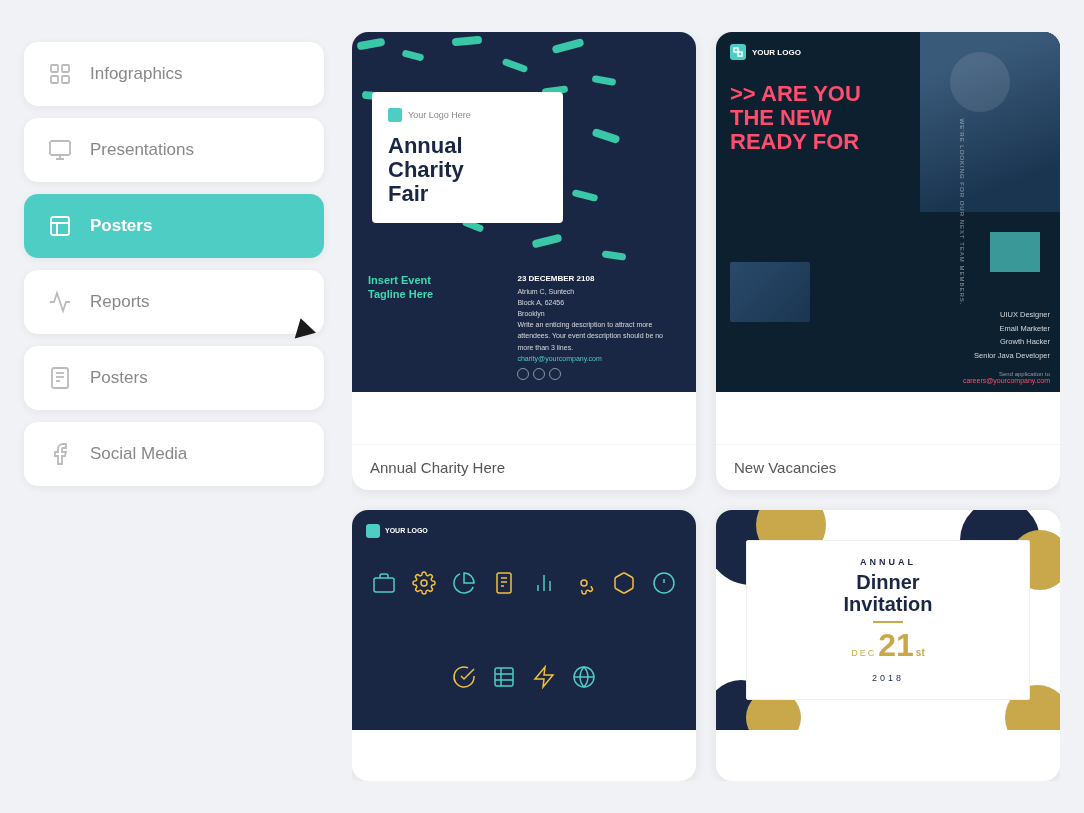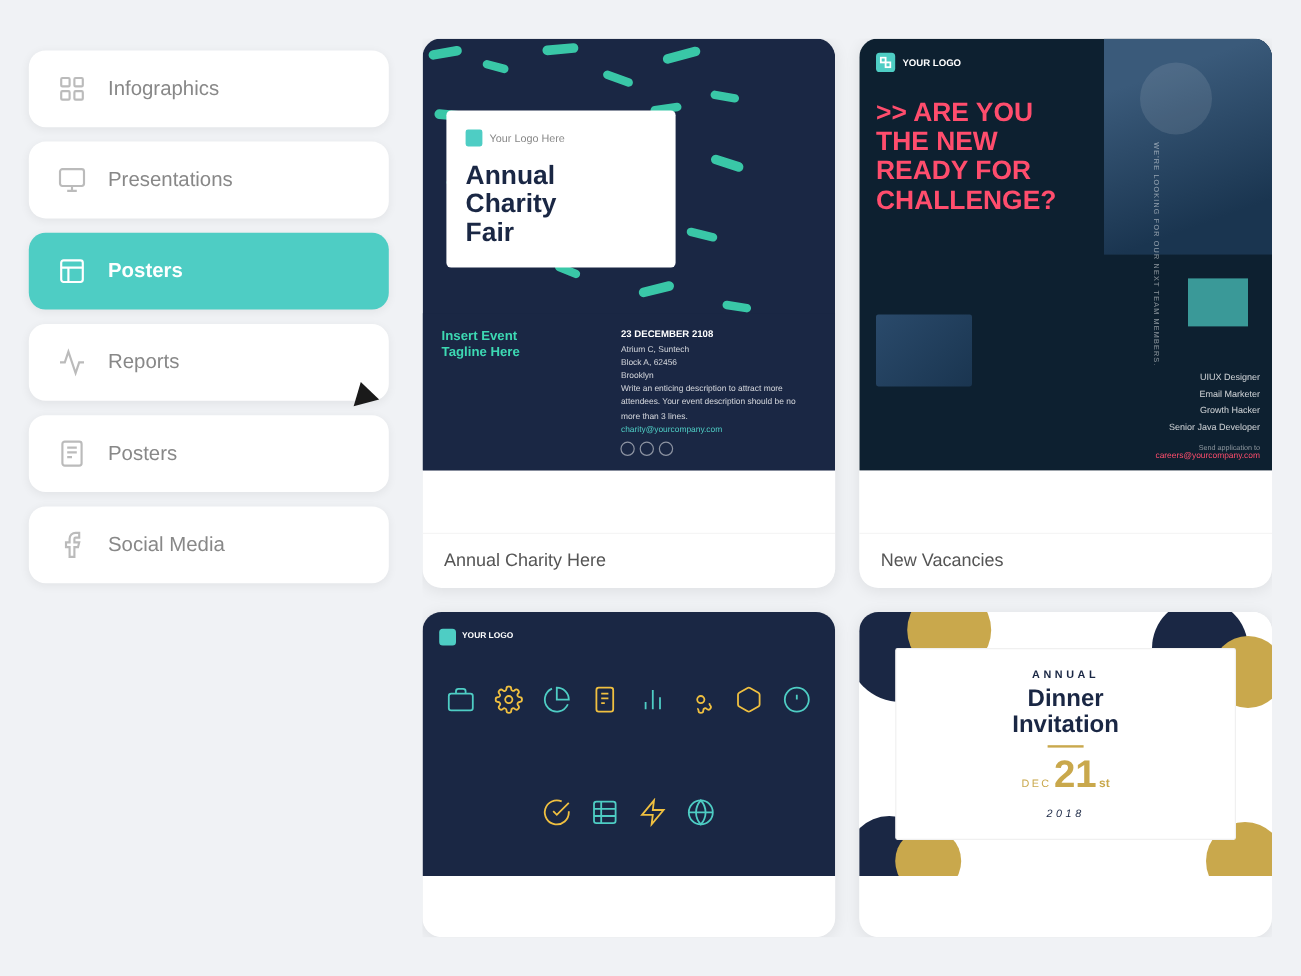--- a/index.html
+++ b/index.html
@@ -668,21 +668,20 @@
           <div class="vac-photo">
             <div class="vac-photo-person"></div>
           </div>
 
           <div class="vac-side-text">WE'RE LOOKING FOR OUR NEXT TEAM MEMBERS.</div>
 
           <div class="vac-main-text">
             <div class="vac-heading">&gt;&gt; ARE YOU</div>
             <div class="vac-heading">THE NEW</div>
             <div class="vac-heading">READY FOR</div>
-            <div class="vac-heading">CHALLENGE?</div>
           </div>
 
           <div class="vac-teal-box"></div>
 
           <div class="vac-small-photo"></div>
 
           <div class="vac-jobs">
             <div class="vac-job-item">UIUX Designer</div>
             <div class="vac-job-item">Email Marketer</div>
             <div class="vac-job-item">Growth Hacker</div>
@@ -808,20 +807,20 @@
             <div class="dp-title">
               <span>Dinner</span><br>
               <span>Invitation</span>
             </div>
             <div class="dp-divider"></div>
             <div class="dp-date-row">
               <span class="dp-dec">DEC</span>
               <span class="dp-day">21</span>
               <span class="dp-st">st</span>
             </div>
-            <div class="dp-year" style="letter-spacing:3px;color:#1a2744;font-size:9px;margin-top:12px;font-style:italic;">2018</div>
+            <div class="dp-year" style="letter-spacing:3px;color:#1a2744;font-size:9px;margin-top:12px;">2018</div>
           </div>
         </div>
       </div>
     </div>
 
   </div>
 </div>
 
 </body></html>

